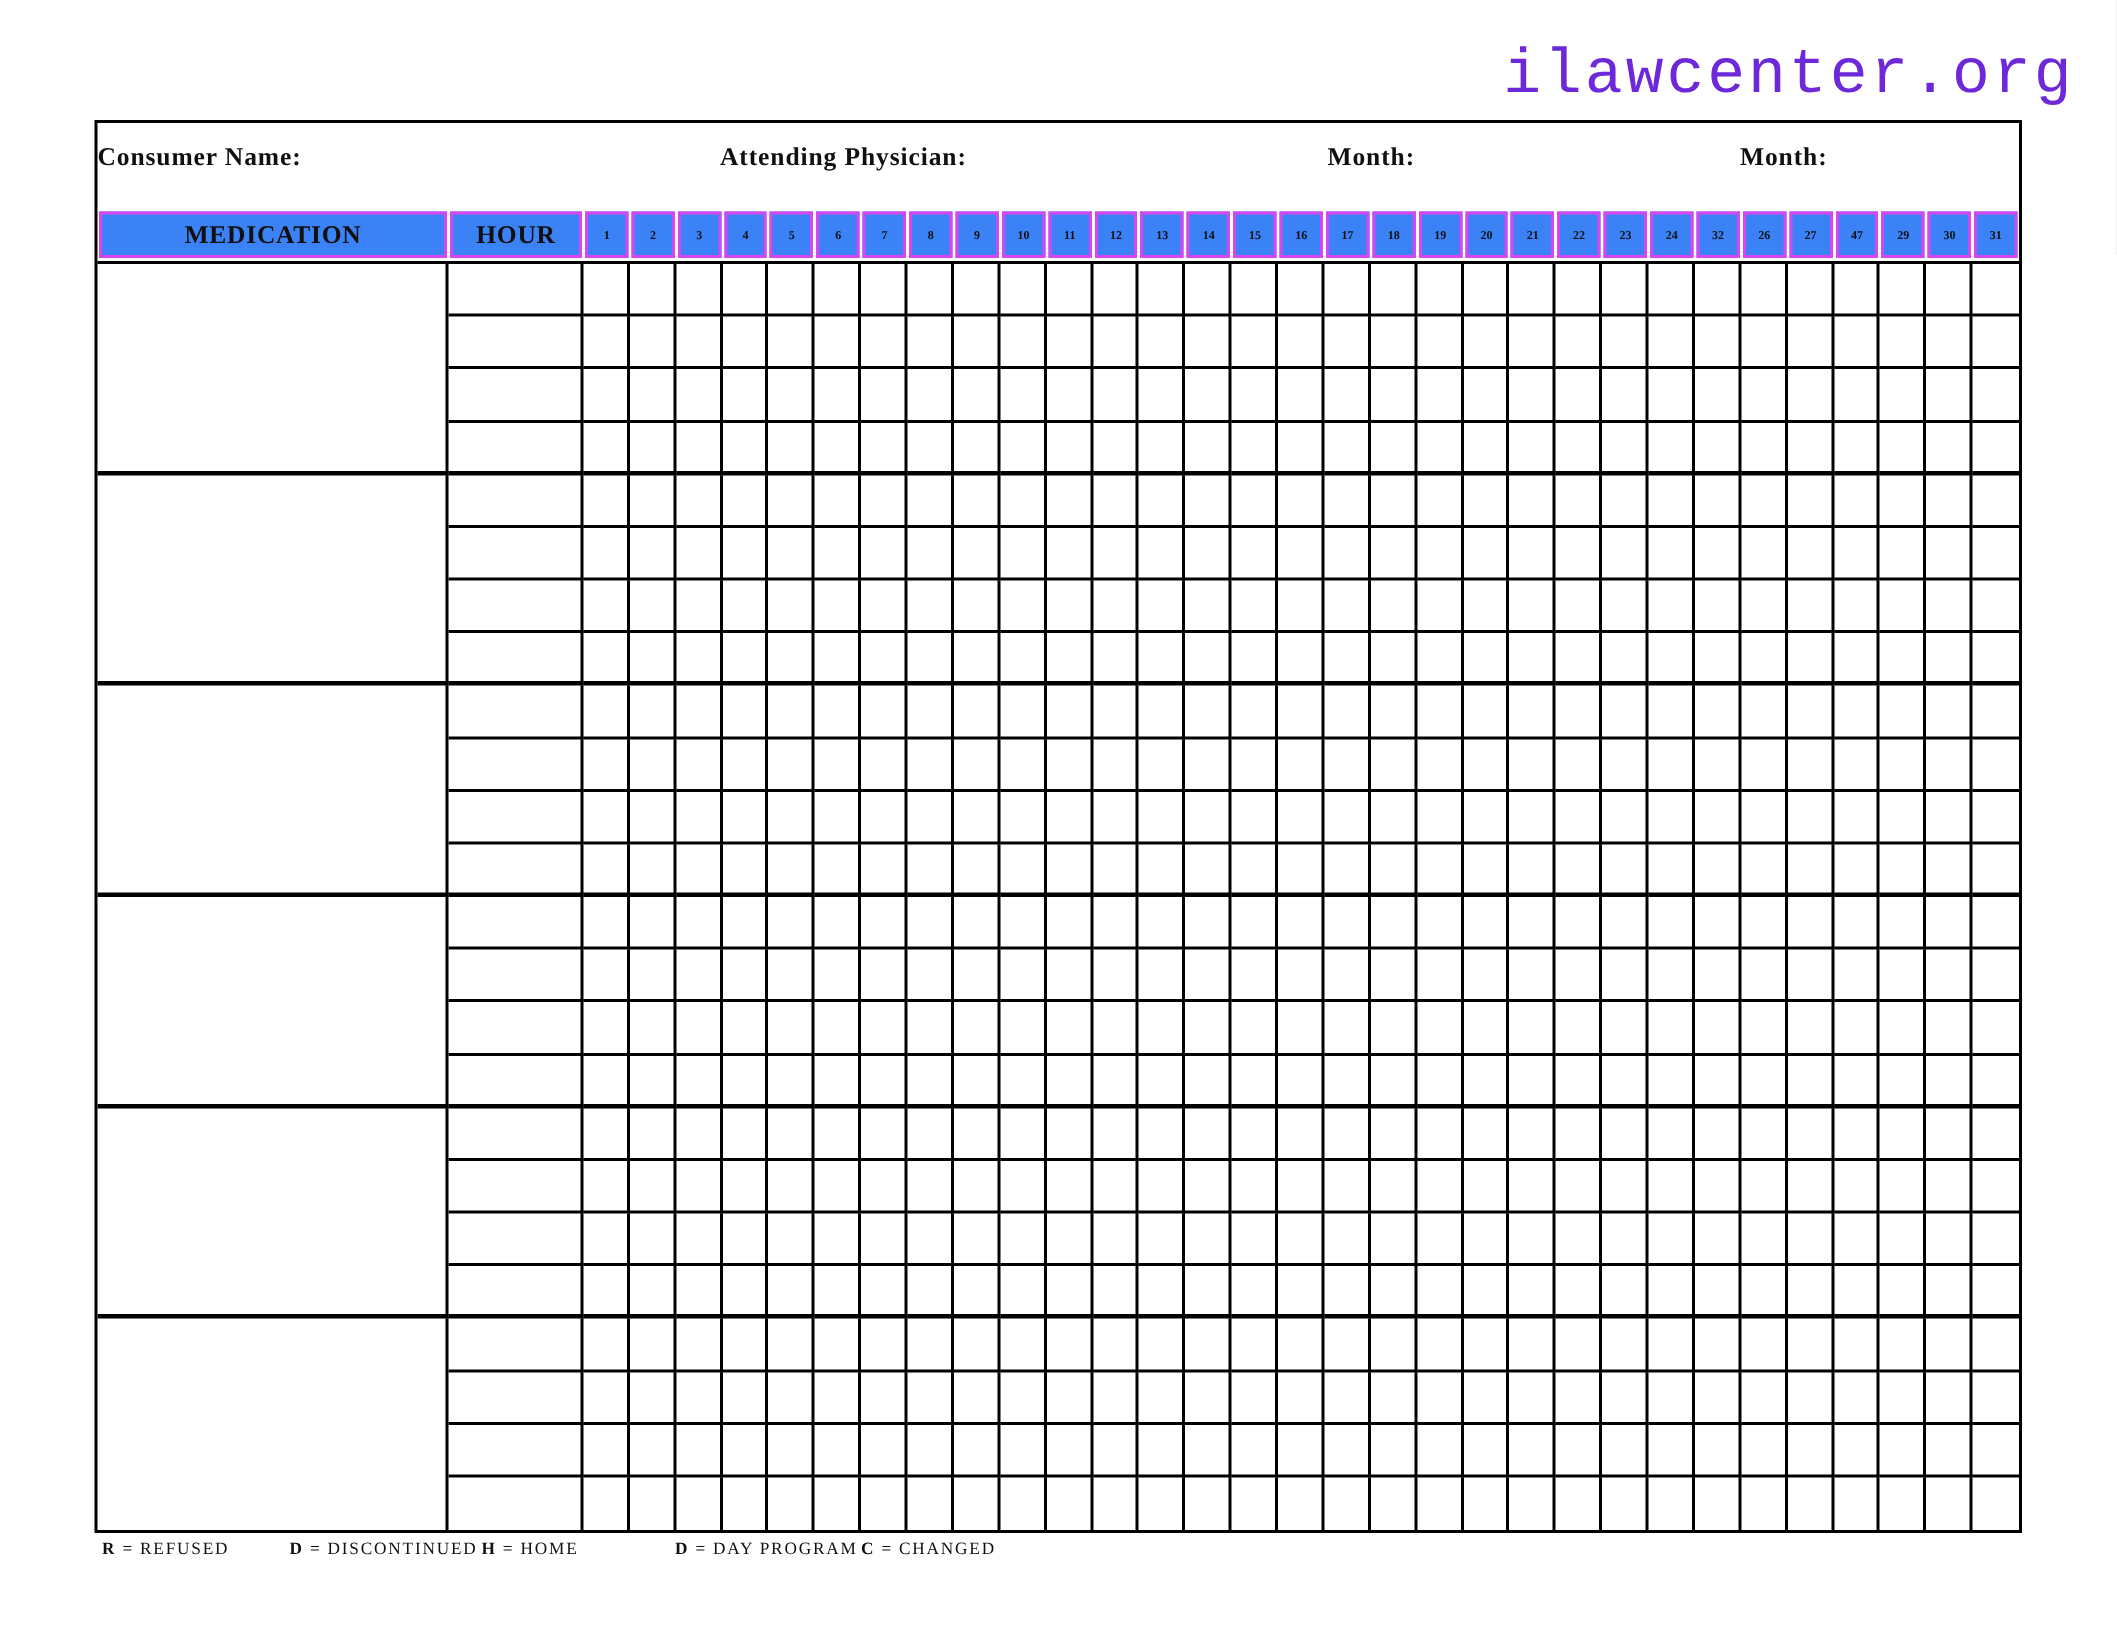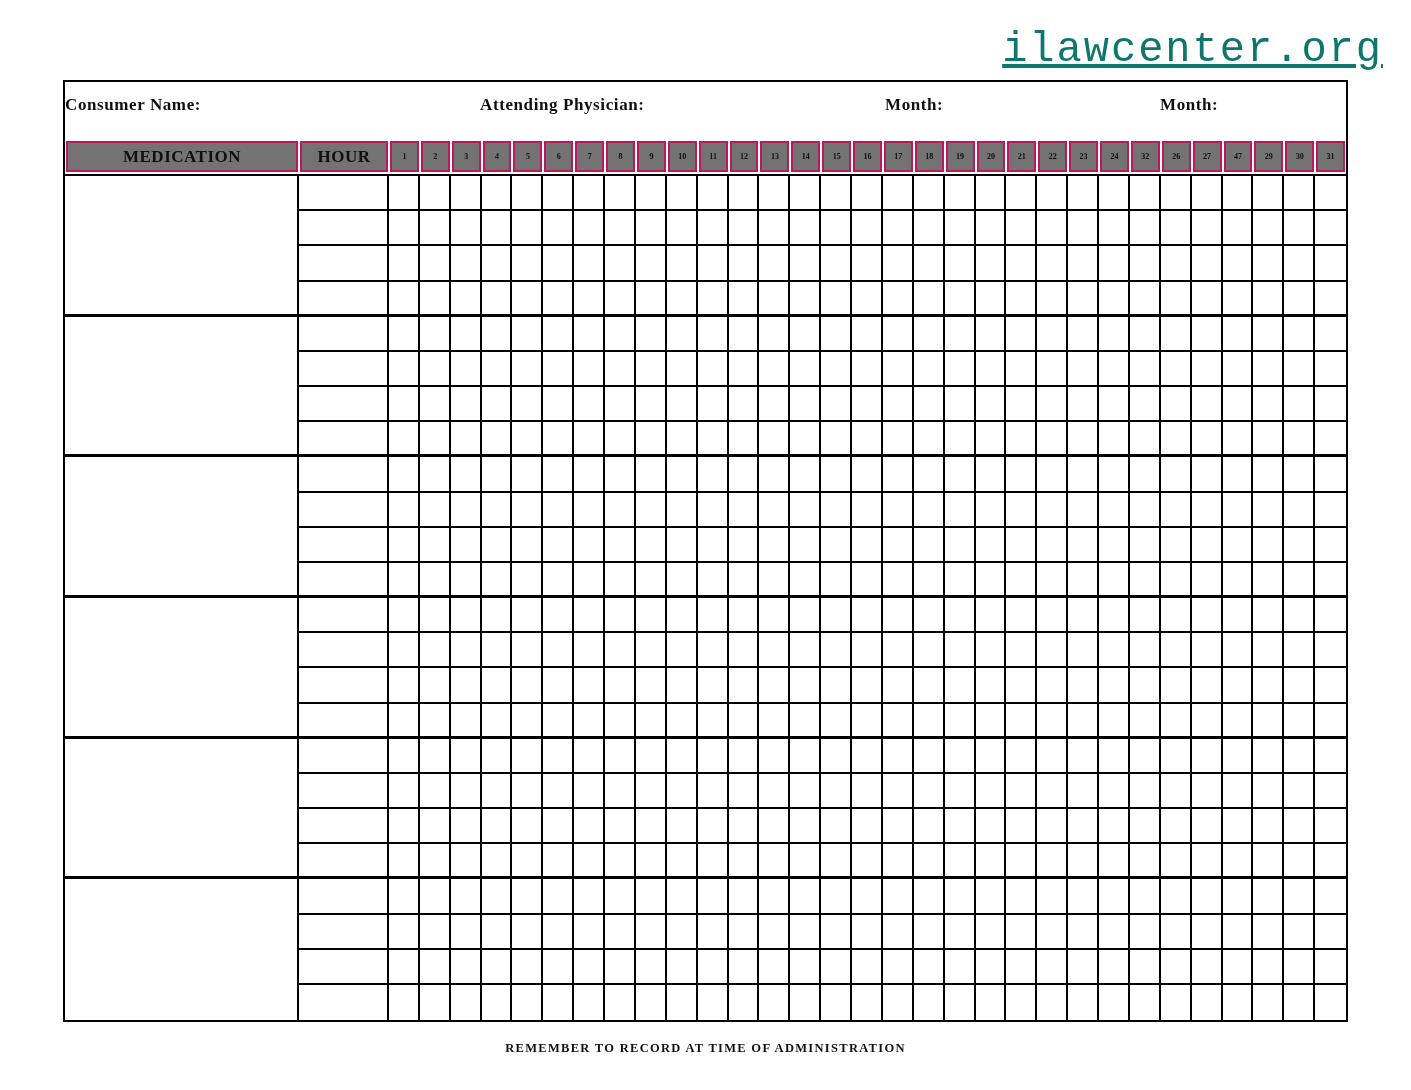--- a/index.html
+++ b/index.html
@@ -35,23 +35,23 @@
   .fill-consumer  { left:160px;  width:245px; }
   .fill-physician { left:600px;  width:210px; }
   .fill-month     { left:890px;  width:195px; }
   .fill-year      { left:1150px; width:125px; }
   
   .head-row {
     position:absolute; left:0; top:57px; width:100%; height:35px;
     display:grid; grid-template-columns:234px 90px repeat(31, 1fr);
   }
   .hcell {
-    margin:2px 1px; border:2px solid #be185d; box-sizing:border-box;
+    margin:2px 1px; border:2px solid #d946ef; box-sizing:border-box;
     display:flex; align-items:center; justify-content:center;
-    font-weight:bold; background:#737373;
+    font-weight:bold; background:#3b82f6;
   }
   .med-h, .hour-h { font-size:17px; letter-spacing:0.5px; }
   .day-h { font-size:8px; }
   
   .body-grid {
     position:absolute; left:0; top:92px; width:100%; height:846px;
     display:grid; grid-template-columns:234px 90px repeat(31, 1fr);
     grid-template-rows:repeat(24, 1fr);
     border-top:2px solid #000; box-sizing:border-box;
   }
@@ -79,21 +79,21 @@
   .reminder {
     position:absolute; left:0; top:1041px; width:1411px; text-align:center;
     font-weight:bold; font-size:12.5px; letter-spacing:1.3px;
   }
 </style>
 </head>
 <body>
 
 <div class="page" style="color: rgb(16, 16, 16);">
 
-  <div class="watermark" style="color: #0f766e; text-decoration: underline;">ilawcenter.org</div>
+  <div class="watermark" style="color: #6d28d9;">ilawcenter.org</div>
 
   <div class="form">
 
     <div class="info-row">
       <span class="lbl lbl-consumer">Consumer Name:</span>
       <span class="fill fill-consumer"></span>
       <span class="lbl lbl-physician">Attending Physician:</span>
       <span class="fill fill-physician"></span>
       <span class="lbl lbl-month">Month:</span>
       <span class="fill fill-month"></span>
@@ -911,15 +911,22 @@
         <div class="cell day-cell last-row"></div>
         <div class="cell day-cell last-row"></div>
         <div class="cell day-cell last-row"></div>
         <div class="cell day-cell last-row"></div>
         <div class="cell day-cell last-row"></div>
         <div class="cell day-cell last-row last-col"></div>
       </div>
 
   </div>
 
-  <div class="reminder">REMEMBER TO RECORD AT TIME OF ADMINISTRATION</div>
+  <div class="legend" id="legend">
+
+  <div class="legend-item"><b>R</b><span> = REFUSED</span></div>
+      <div class="legend-item"><b>D</b><span> = DISCONTINUED</span></div>
+      <div class="legend-item"><b>H</b><span> = HOME</span></div>
+      <div class="legend-item"><b>D</b><span> = DAY PROGRAM</span></div>
+      <div class="legend-item"><b>C</b><span> = CHANGED</span></div>
+    </div>
 
 </div>
 
 </body></html>

